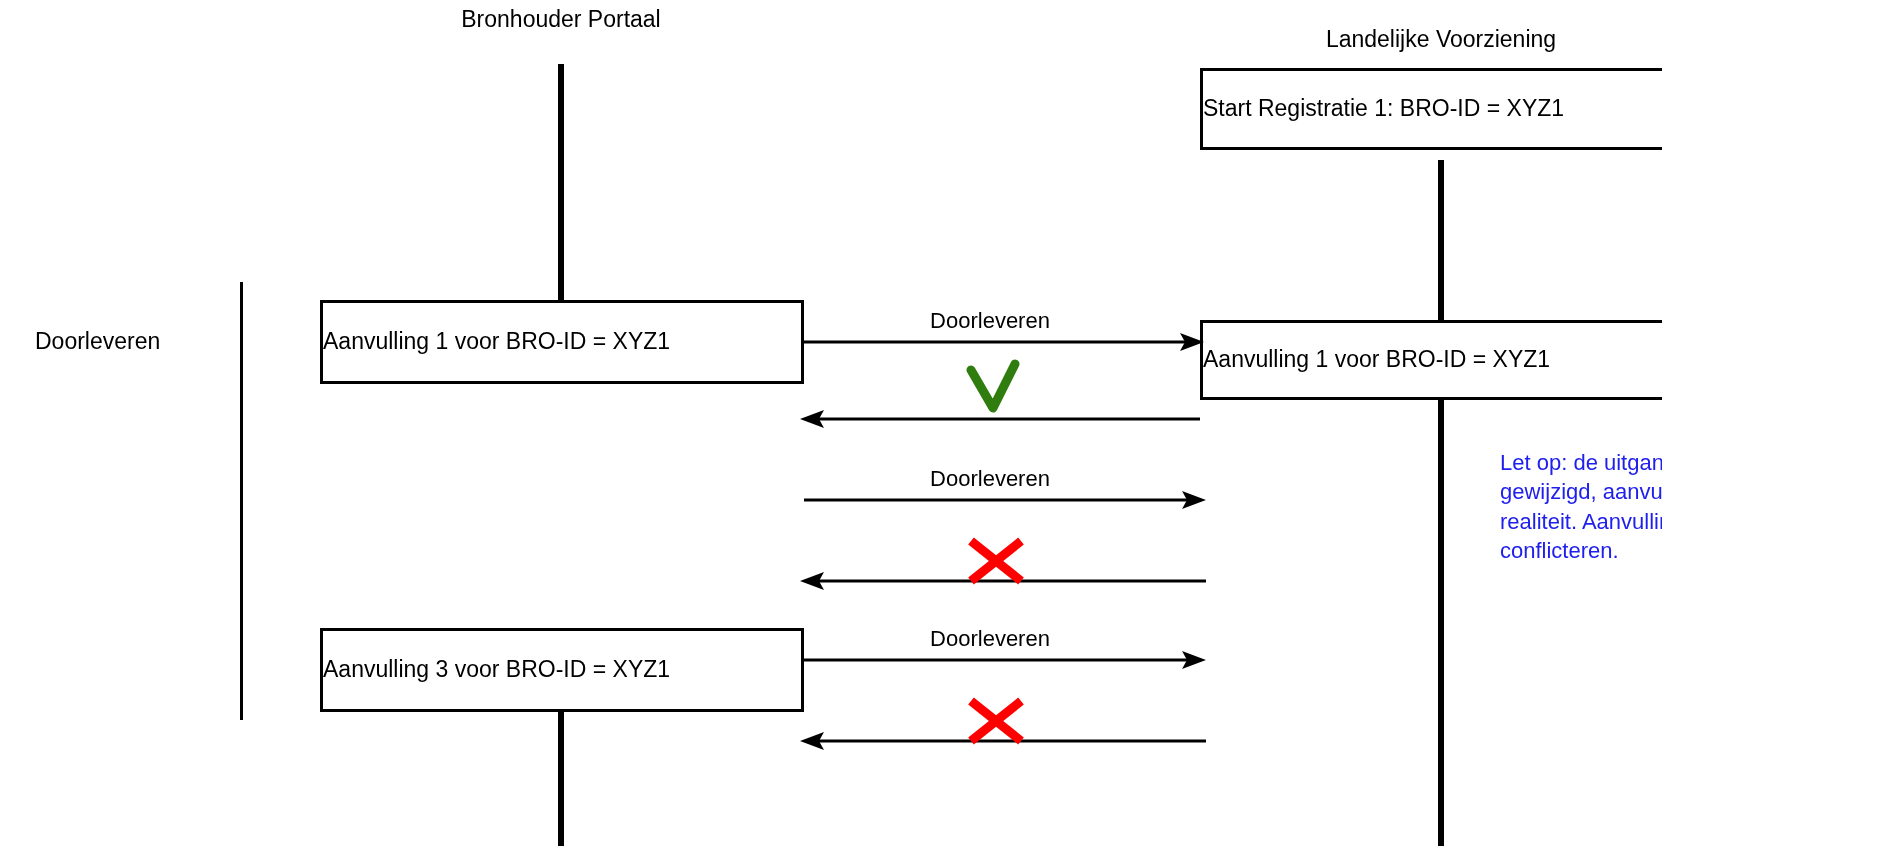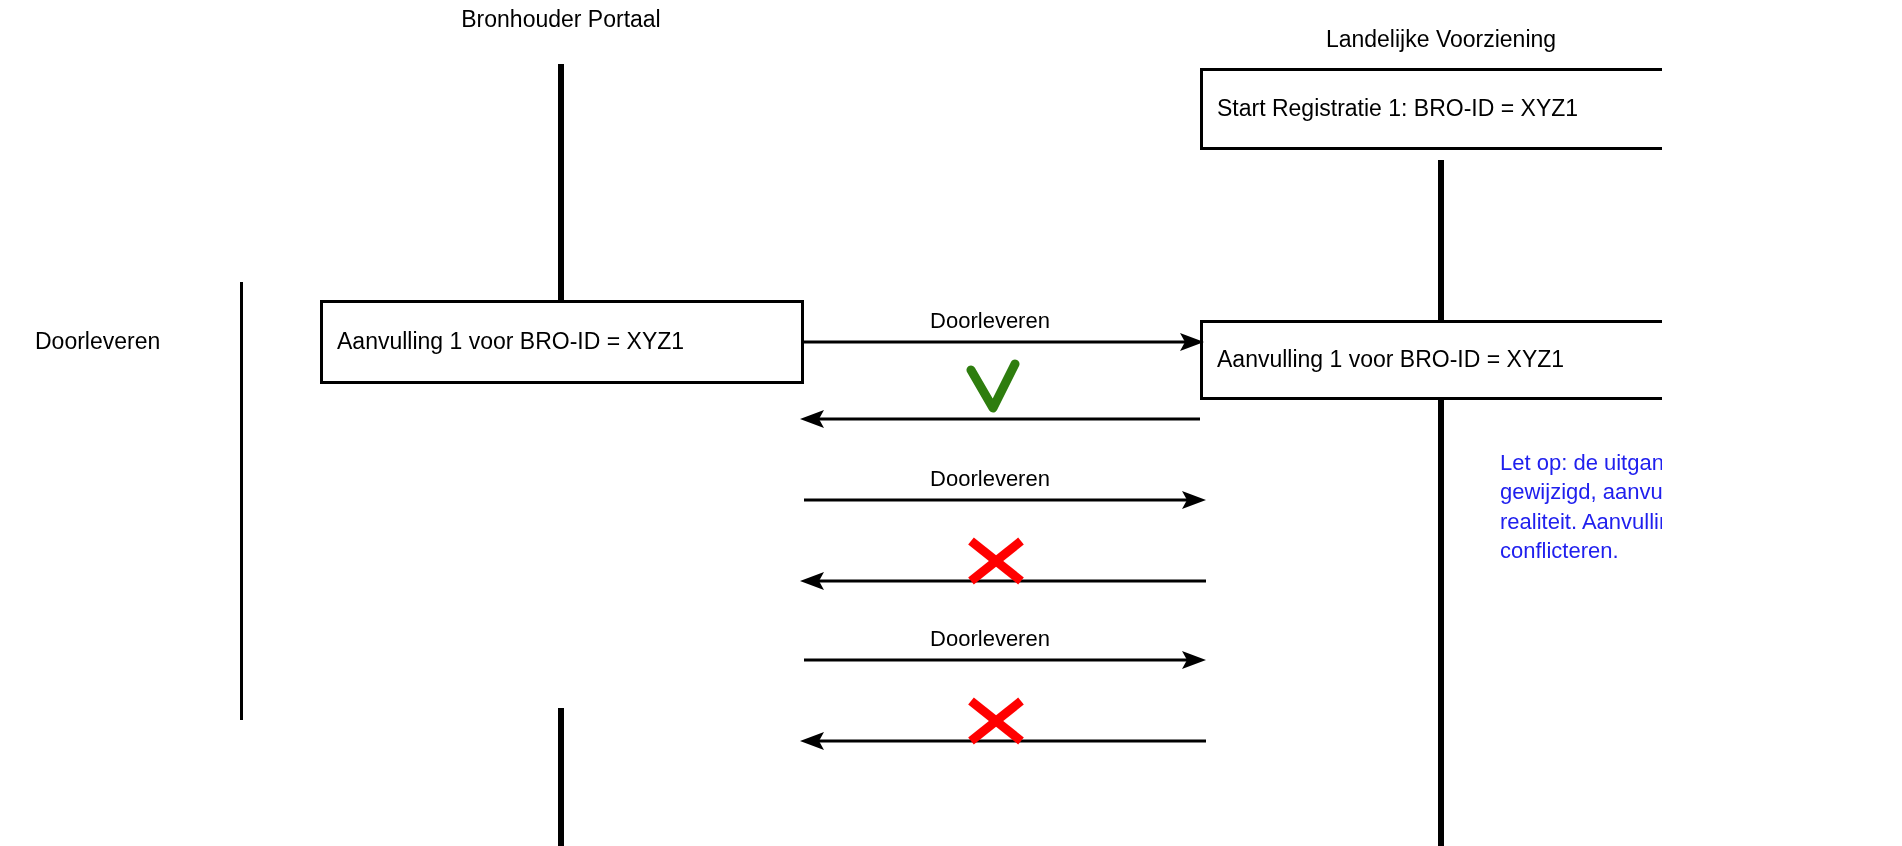--- a/index.html
+++ b/index.html
@@ -35,21 +35,20 @@
   }
   .msgbox {
     position: absolute;
     background: #ffffff;
     border: 3px solid #000000;
     box-sizing: border-box;
     display: flex;
     align-items: center;
   }
   .msgbox > span {
-    padding-left: 14px;
     font-size: 23px;
     line-height: 1.2;
     color: #000000;
     white-space: nowrap;
   }
   .phase-label {
     position: absolute;
     font-size: 23px;
     color: #000000;
     white-space: nowrap;
@@ -110,20 +109,23 @@
 
   <div class="msgbox" style="left:320px; top:300px; width:484px; height:84px;">
     <span>Aanvulling 1 voor BRO-ID = XYZ1</span>
   </div>
 
   <div class="msgbox" style="left:1200px; top:320px; width:484px; height:80px;">
     <span>Aanvulling 1 voor BRO-ID = XYZ1</span>
   </div>
 
 
+  <div class="msgbox" style="left:320px; top:628px; width:484px; height:84px;">
+    <span>Aanvulling 3 voor BRO-ID = XYZ1</span>
+  </div>
 
   <svg class="arrow-svg" style="left:804px; top:330px; width:400px; height:24px;" viewBox="0 0 400 24">
     <line x1="0" y1="12" x2="386" y2="12" stroke="#000000" stroke-width="3"></line>
     <polygon points="400,12 376,3 381,12 376,21" fill="#000000"></polygon>
   </svg>
   <div class="arrow-label" style="left:990px; top:310px;">Doorleveren</div>
 
   <svg class="arrow-svg" style="left:800px; top:407px; width:400px; height:24px;" viewBox="0 0 400 24">
     <line x1="14" y1="12" x2="400" y2="12" stroke="#000000" stroke-width="3"></line>
     <polygon points="0,12 24,3 19,12 24,21" fill="#000000"></polygon>

